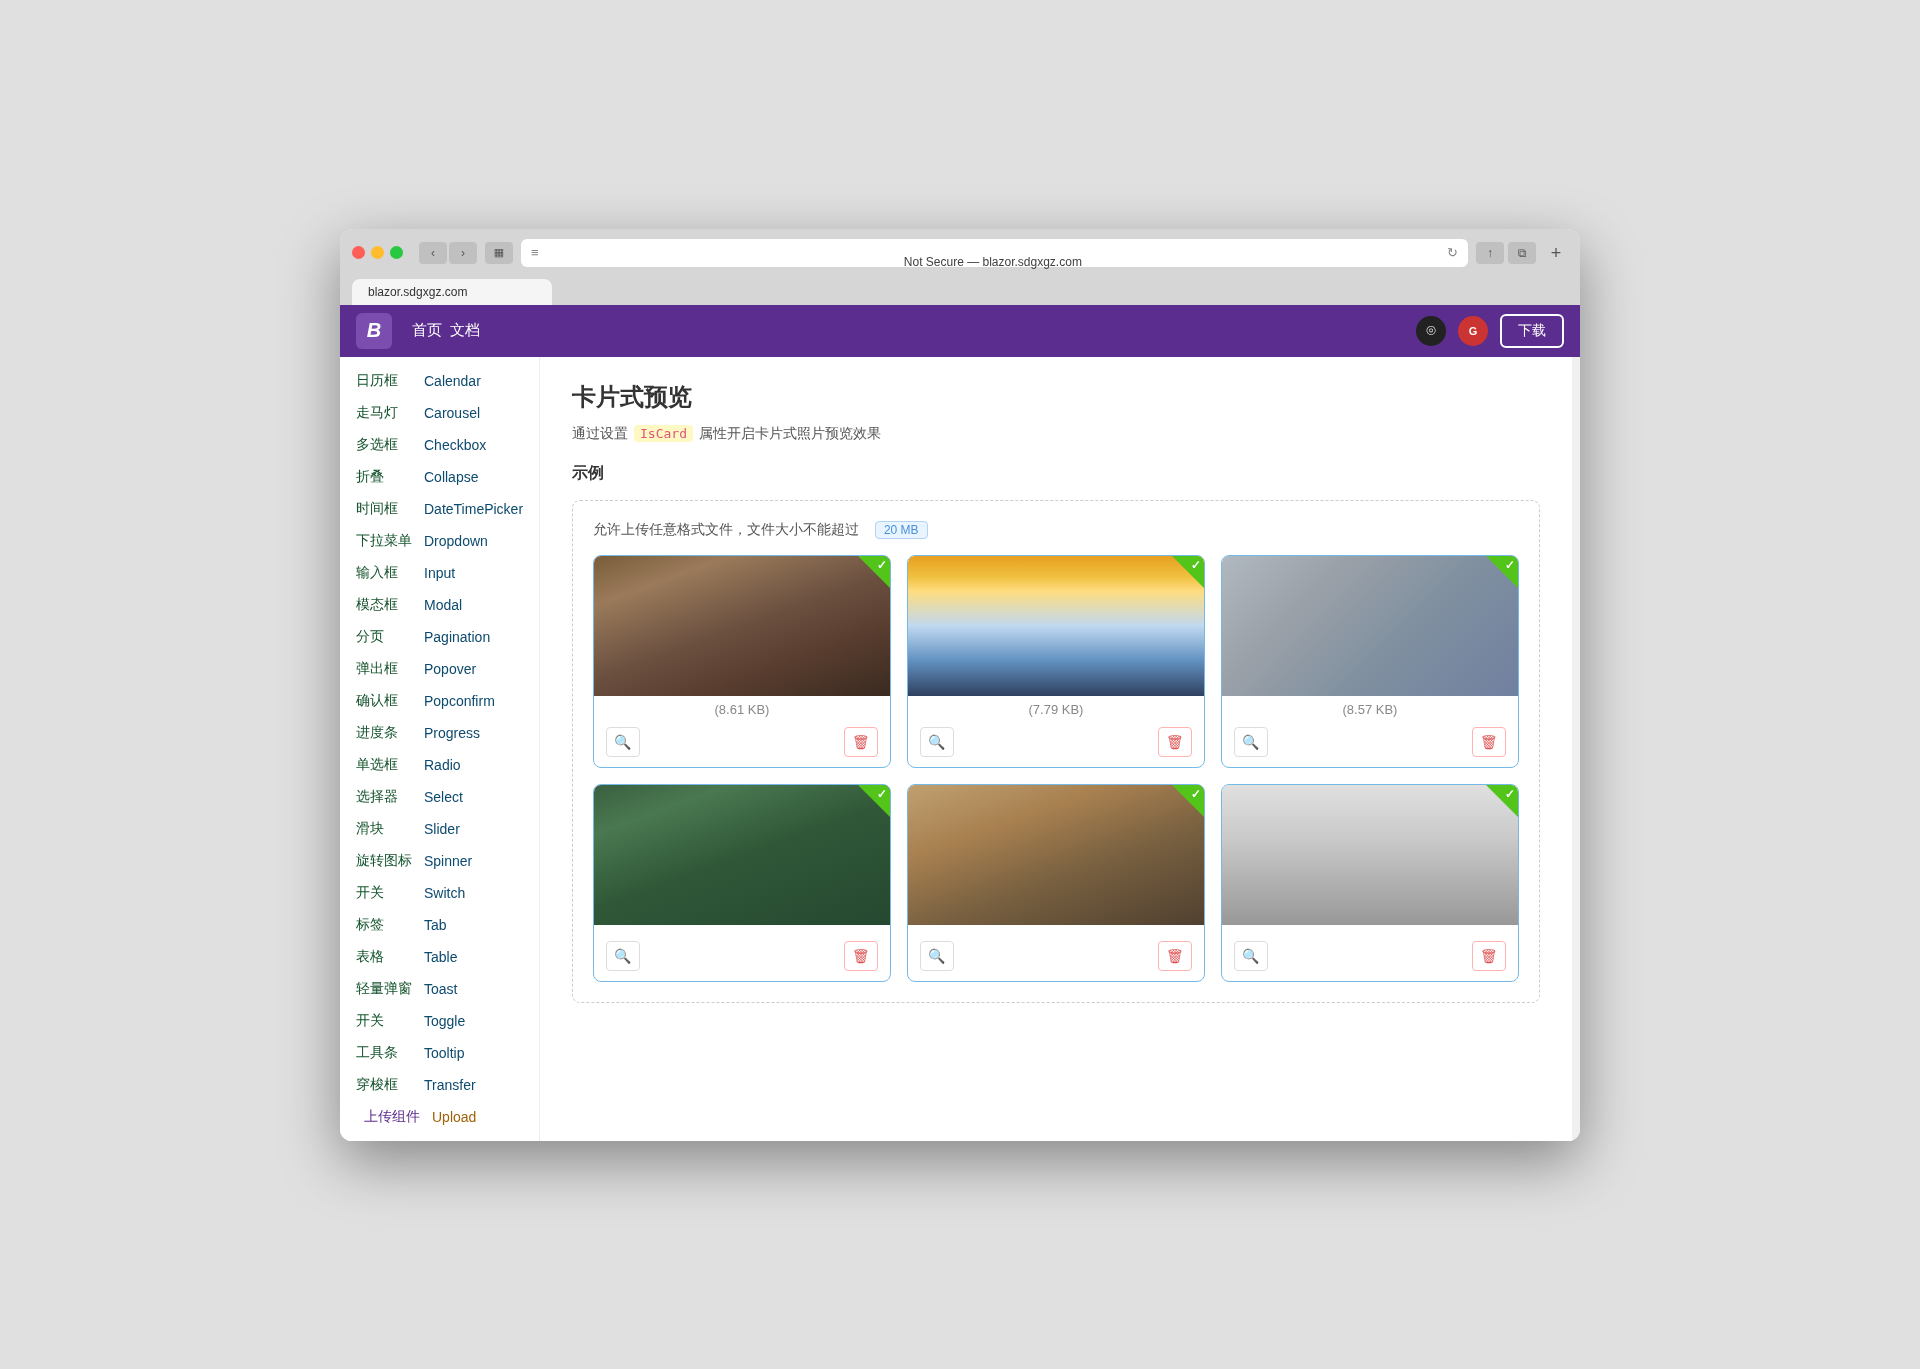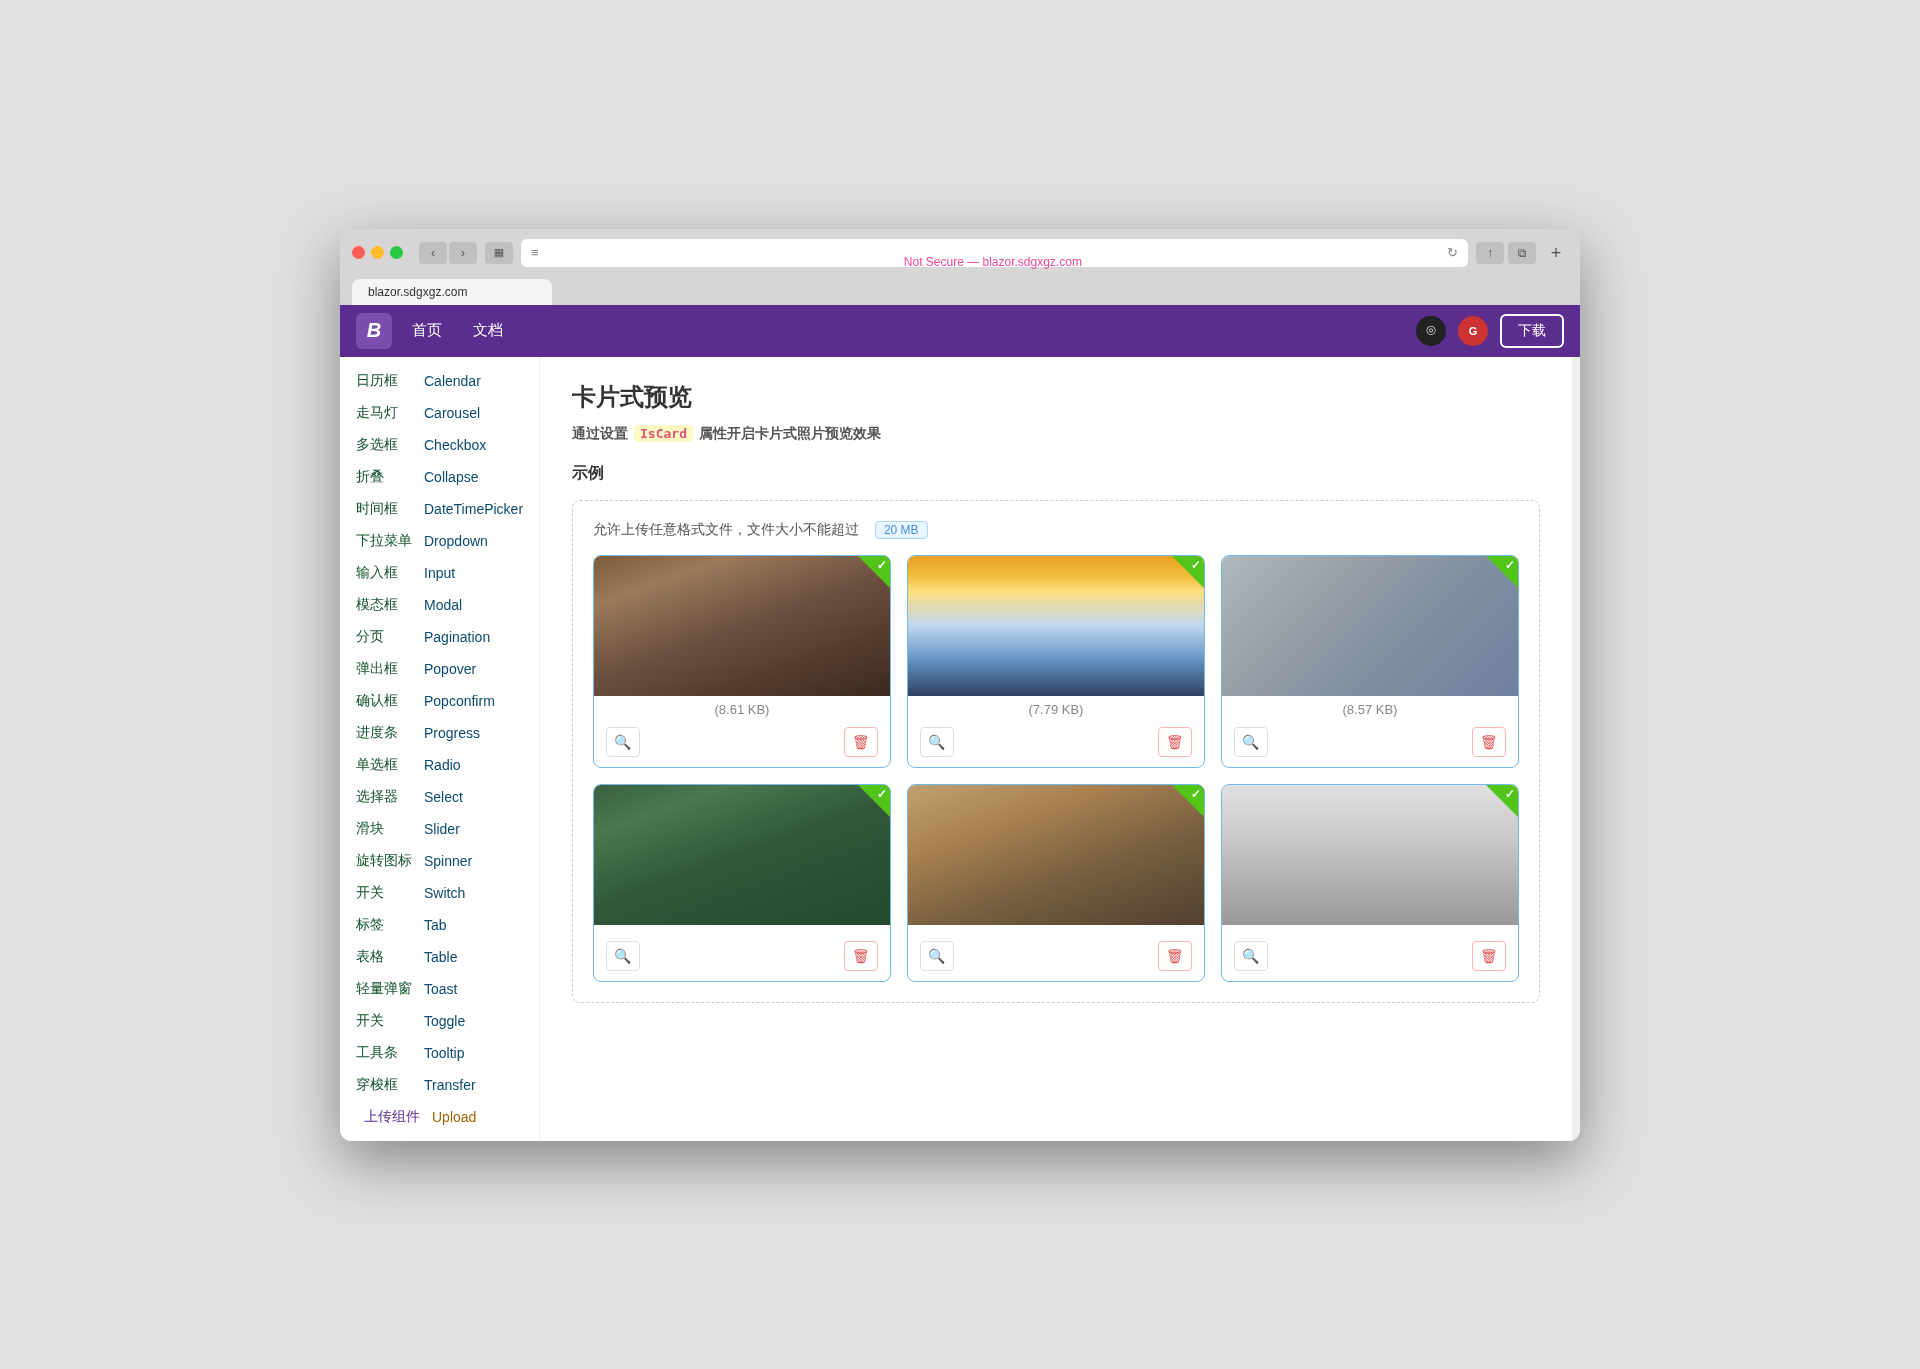--- a/index.html
+++ b/index.html
@@ -81,21 +81,21 @@
       padding: 4px 10px;
       gap: 8px;
       height: 28px;
     }
     .address-icon {
       font-size: 13px;
       color: #888;
     }
     .address-text {
       font-size: 12px;
-      color: #ec4899;
+      color: #404040;
       flex: 1;
       text-align: center;
       margin-top: 18px;
     }
     .address-refresh {
       font-size: 13px;
       color: #888;
       cursor: pointer;
     }
     .browser-actions {
@@ -162,21 +162,21 @@
       display: flex;
       align-items: center;
       justify-content: center;
       color: white;
       font-weight: bold;
       font-size: 20px;
       font-style: italic;
     }
     .app-nav {
       display: flex;
-      gap: 31px;
+      gap: 8px;
     }
     .app-nav a {
       color: white;
       text-decoration: none;
       font-size: 15px;
     }
     .header-right {
       margin-left: auto;
       display: flex;
       align-items: center;
@@ -267,21 +267,20 @@
       color: #333;
       margin-bottom: 12px;
     }
     .description {
       font-size: 14px;
       color: #555;
       margin-bottom: 20px;
       display: flex;
       align-items: center;
       gap: 6px;
-      font-weight: bold;
     }
     .code-badge {
       background: #fef9c3;
       color: #e0547a;
       padding: 1px 6px;
       border-radius: 4px;
       font-family: monospace;
       font-size: 13px;
     }
     .section-label {

